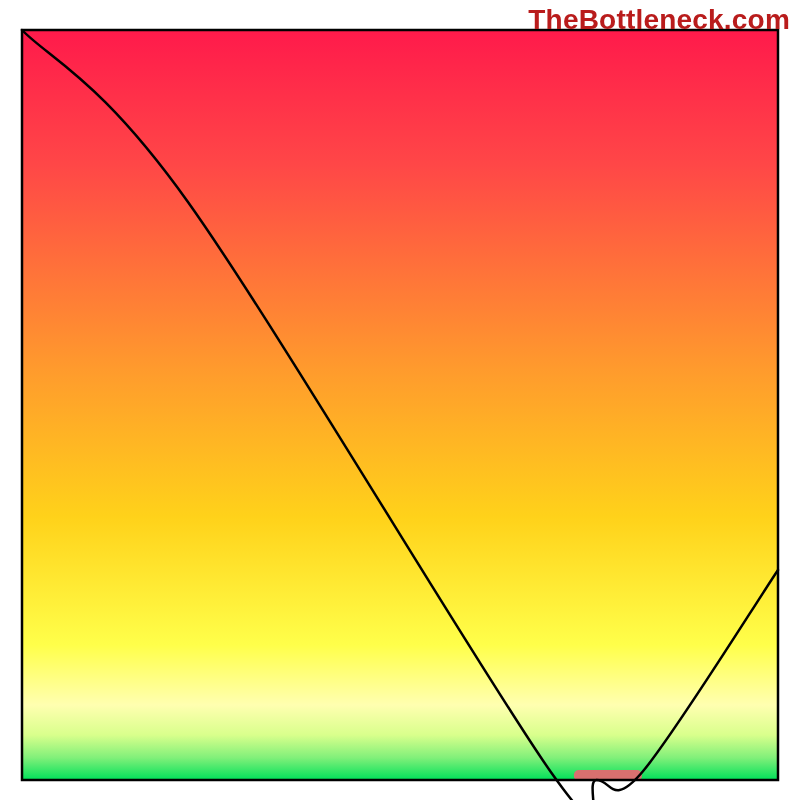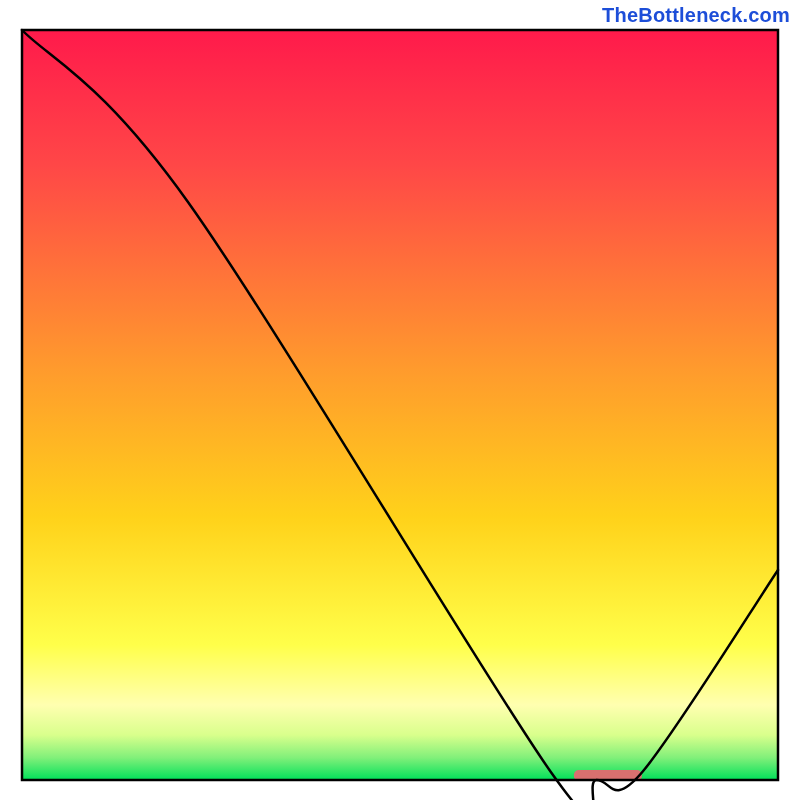--- a/index.html
+++ b/index.html
@@ -12,23 +12,23 @@
   }
   .stage {
     position: relative;
     width: 800px;
     height: 800px;
   }
   .watermark {
     position: absolute;
     top: 4px;
     right: 10px;
-    font-size: 20px;
+    font-size: 28px;
     font-weight: 600;
-    color: #1d4ed8;
+    color: #b91c1c;
     letter-spacing: 0.2px;
     z-index: 20;
     margin-left: 44px;
   }
   svg.plot {
     position: absolute;
     left: 0;
     top: 0;
     width: 800px;
     height: 800px;

